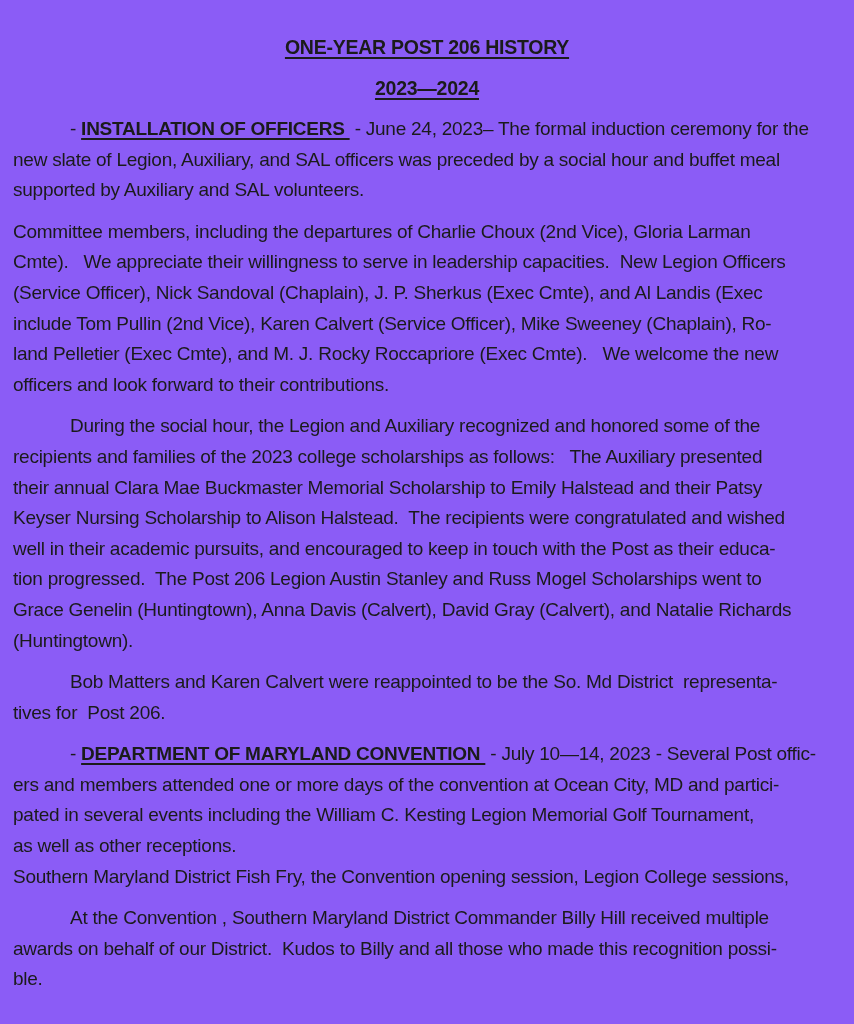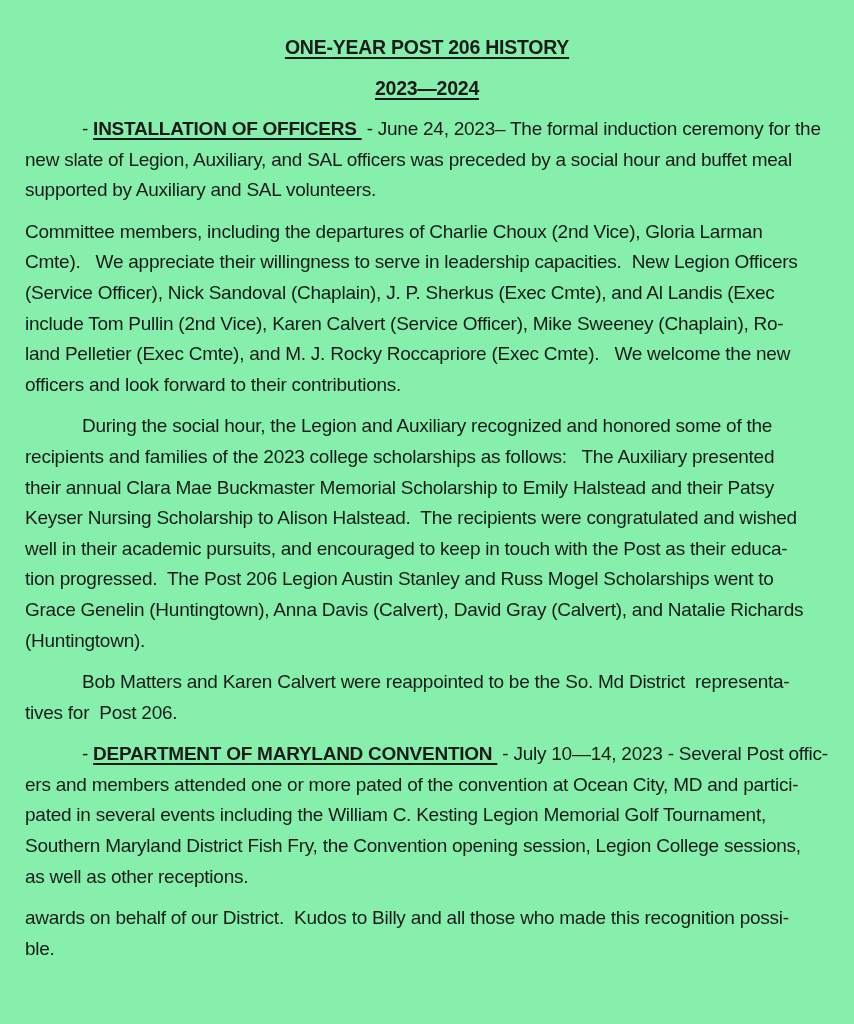--- a/index.html
+++ b/index.html
@@ -5,37 +5,37 @@
   html, body {
     margin: 0;
     padding: 0;
     background: #ffffff;
   }
   .page {
     position: relative;
     width: 854px;
     height: 1024px;
     box-sizing: border-box;
-    background: #86efac;
+    background: #8b5cf6;
     color: #1b1b1b;
     font-family: "Liberation Sans", sans-serif;
     font-size: 19px;
     letter-spacing: -0.25px;
     padding: 32px 13px 0 13px;
     overflow: hidden;
   }
   .doc-title, .doc-subtitle {
     margin: 0 0 10px 0;
     text-align: center;
     font-size: 19.5px;
     font-weight: 700;
     line-height: 31px;
   }
   .para {
-    margin: 0 0 11px 12px;
+    margin: 0 0 11px 0;
   }
   .line {
     display: block;
     white-space: pre;
     line-height: 30.6px;
   }
   .line.first {
     padding-left: 57px;
   }
   .bold { font-weight: 700; }
@@ -77,23 +77,24 @@
         <span class="line"><span>tion progressed.  The Post 206 Legion Austin Stanley and Russ Mogel Scholarships went to</span></span>
         <span class="line"><span>Grace Genelin (Huntingtown), Anna Davis (Calvert), David Gray (Calvert), and Natalie Richards</span></span>
         <span class="line"><span>(Huntingtown).</span></span>
       </p>
       <p class="para">
         <span class="line first"><span>Bob Matters and Karen Calvert were reappointed to be the So. Md District  representa-</span></span>
         <span class="line"><span>tives for  Post 206.</span></span>
       </p>
       <p class="para">
         <span class="line first"><span>- </span><span class="bold underline">DEPARTMENT OF MARYLAND CONVENTION </span><span> - July 10—14, 2023 - Several Post offic-</span></span>
-        <span class="line"><span>ers and members attended one or more pated of the convention at Ocean City, MD and partici-</span></span>
+        <span class="line"><span>ers and members attended one or more days of the convention at Ocean City, MD and partici-</span></span>
         <span class="line"><span>pated in several events including the William C. Kesting Legion Memorial Golf Tournament,</span></span>
+        <span class="line"><span>as well as other receptions.</span></span>
         <span class="line"><span>Southern Maryland District Fish Fry, the Convention opening session, Legion College sessions,</span></span>
-        <span class="line"><span>as well as other receptions.</span></span>
       </p>
       <p class="para">
+        <span class="line first"><span>At the Convention , Southern Maryland District Commander Billy Hill received multiple</span></span>
         <span class="line"><span>awards on behalf of our District.  Kudos to Billy and all those who made this recognition possi-</span></span>
         <span class="line"><span>ble.</span></span>
       </p>
     </div>
 </div>
 
 </body></html>

